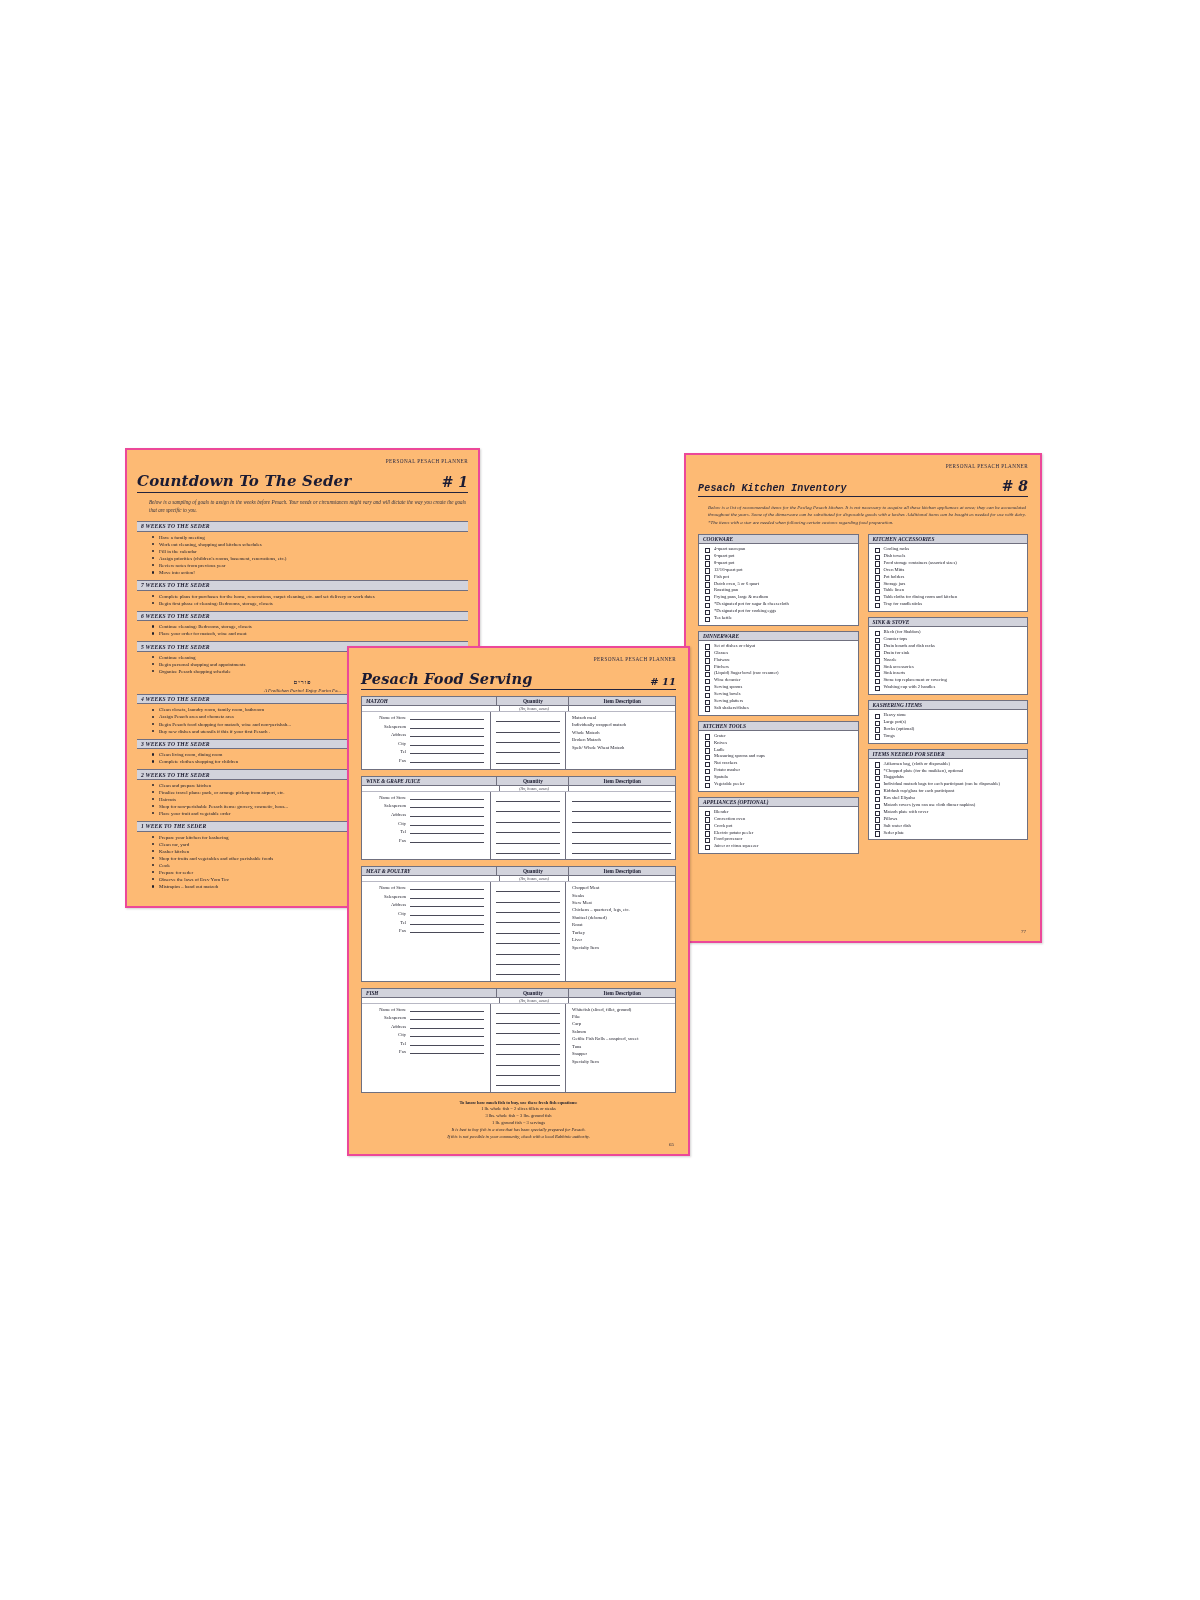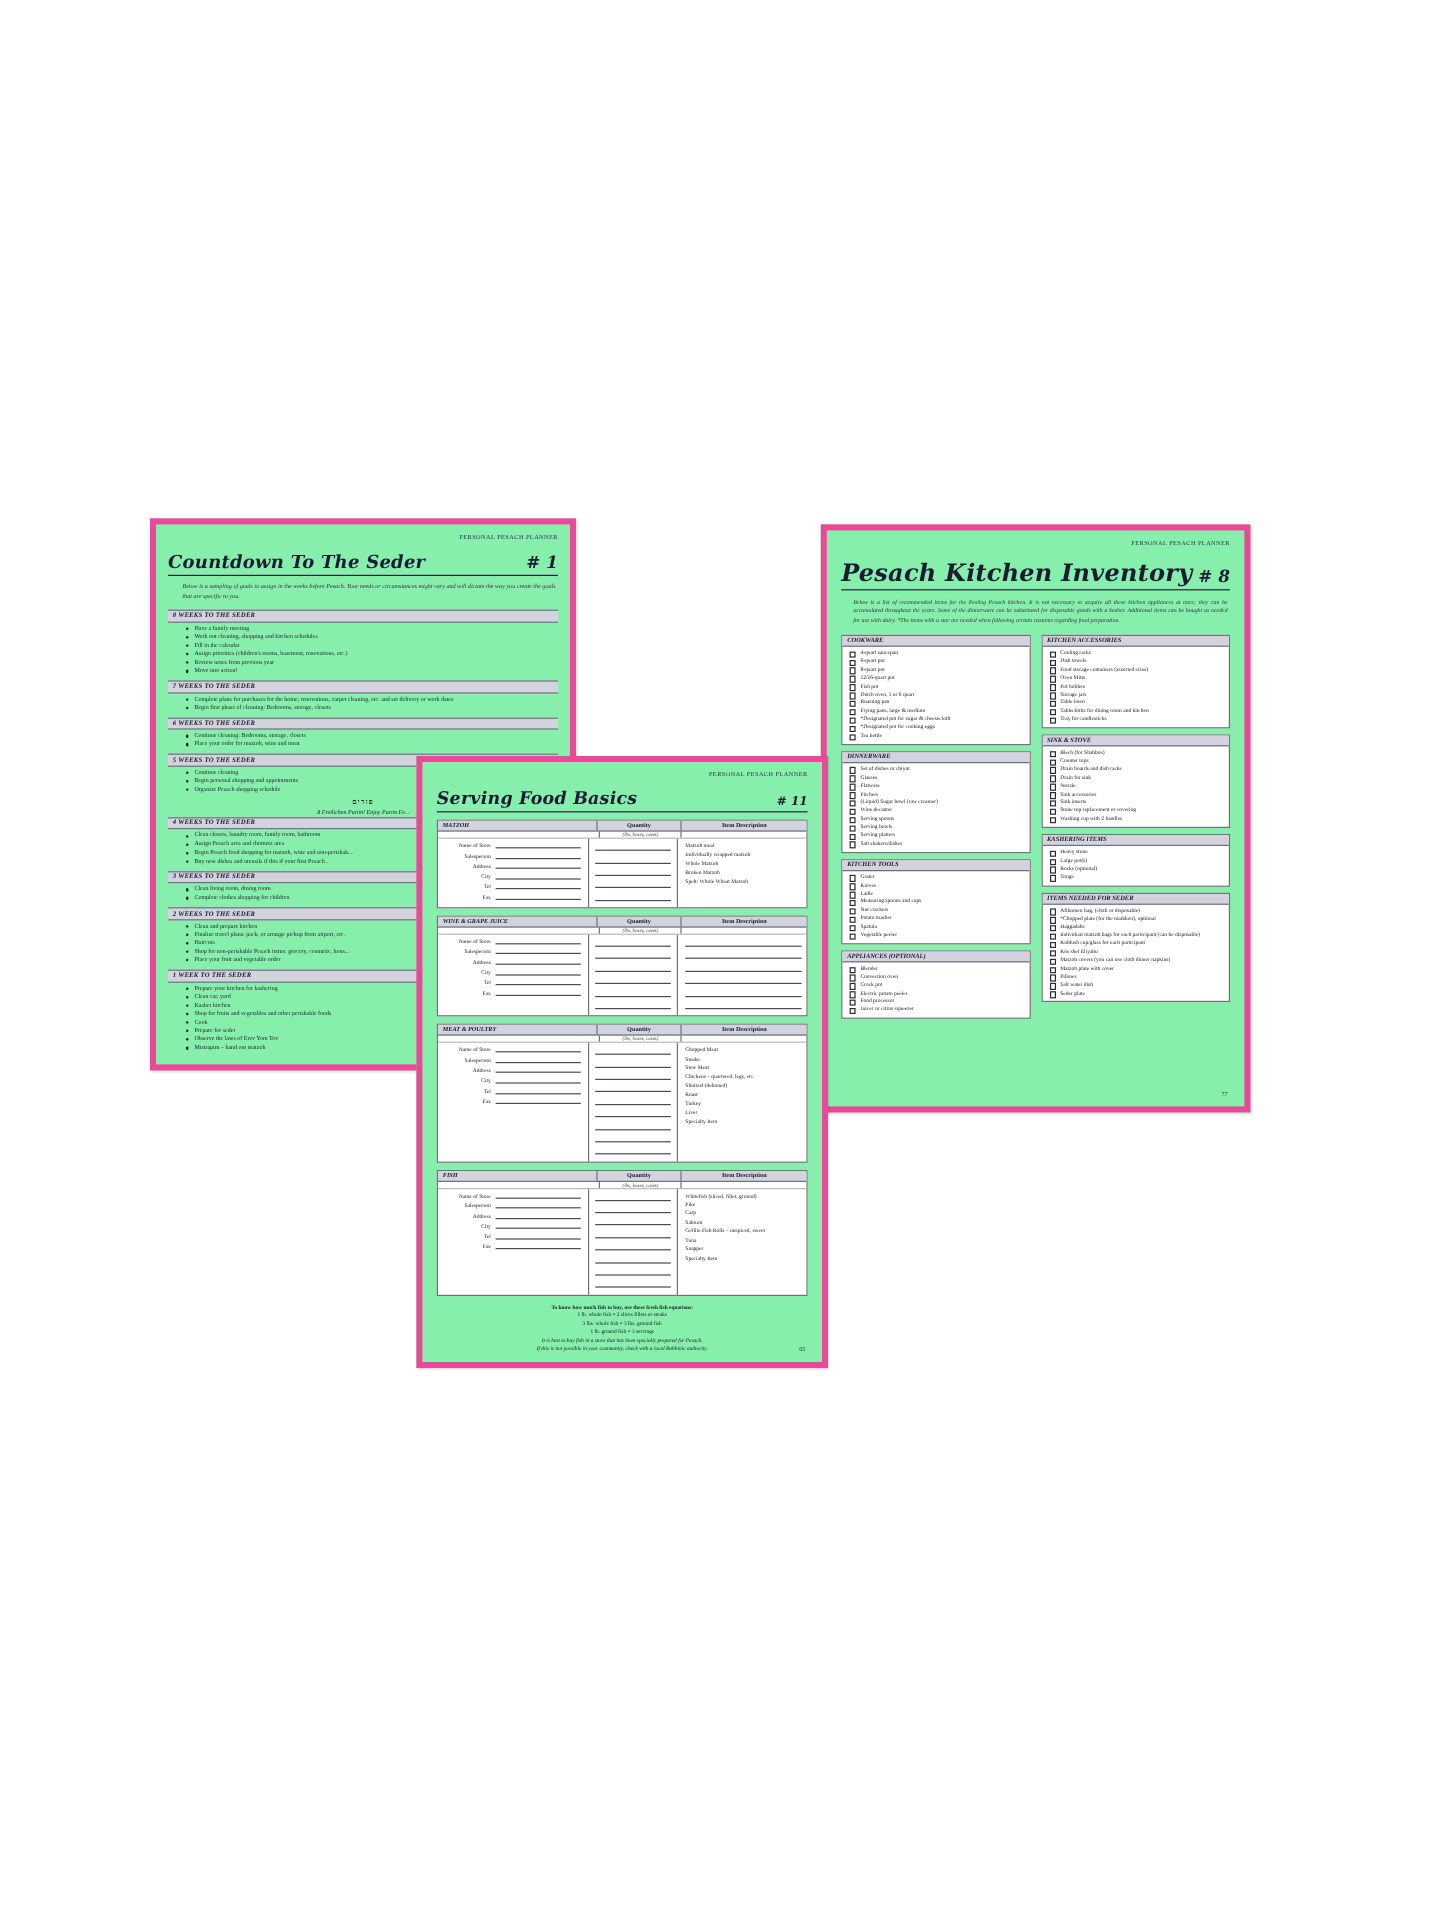--- a/index.html
+++ b/index.html
@@ -16,25 +16,26 @@
     color: #1a1a1a;
   }
   .stage {
     position: absolute;
     inset: 0;
   }
 
   
   .sheet {
     position: absolute;
-    background: #86efac;
-    border: 5px solid #ec4899;
+    background: #fdba74;
+    border: 2px solid #ec4899;
     box-shadow: 1px 1px 2px rgba(0,0,0,0.18);
     box-sizing: border-box;
     overflow: hidden;
+    margin-top: 16px;
   }
 
   .running-head {
     text-align: right;
     font-variant: small-caps;
     letter-spacing: .4px;
     color: #2b2b44;
   }
 
   .title-row {
@@ -117,21 +118,21 @@
     color: #202034;
     letter-spacing: 1px;
   }
 
   
   #page-inventory {
     left: 684px; top: 437px; width: 358px; height: 490px;
     padding: 8px 12px 0 12px;
   }
   #page-inventory .running-head { font-size: 5.2px; margin-bottom: 9px; }
-  #page-inventory .doc-title { font-size: 20px; }
+  #page-inventory .doc-title { font-size: 10px; font-family: Liberation Mono, monospace; }
   #page-inventory .doc-num { font-size: 14px; }
   #page-inventory .intro { font-size: 4.9px; line-height: 1.5; margin: 7px 2px 8px 10px; }
 
   .inv-cols {
     display: flex;
     gap: 9px;
   }
   .inv-col { width: 50%; }
 
   .inv-box {
@@ -481,21 +482,21 @@
         </div>
       </div>
 
     </div>
     <div class="page-folio">77</div>
   </div>
 
   <div class="sheet" id="page-food">
     <div class="running-head">PERSONAL PESACH PLANNER</div>
     <div class="title-row">
-      <div class="doc-title">Serving Food Basics</div>
+      <div class="doc-title">Pesach Food Serving</div>
       <div class="doc-num"># 11</div>
     </div>
 
     <div class="food-table">
       <div class="fh">
         <div class="c1">MATZOH</div>
         <div class="c2">Quantity</div>
         <div class="c3">Item Description</div>
       </div>
       <div class="fsub">

